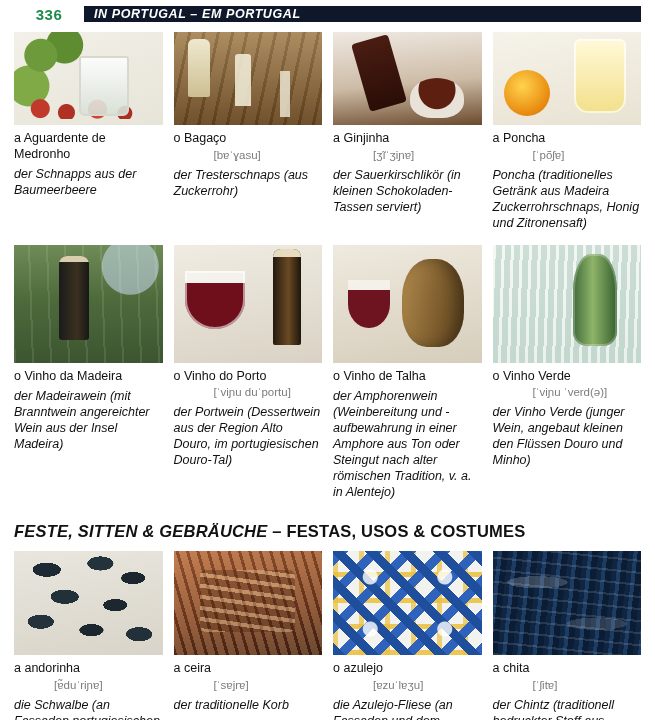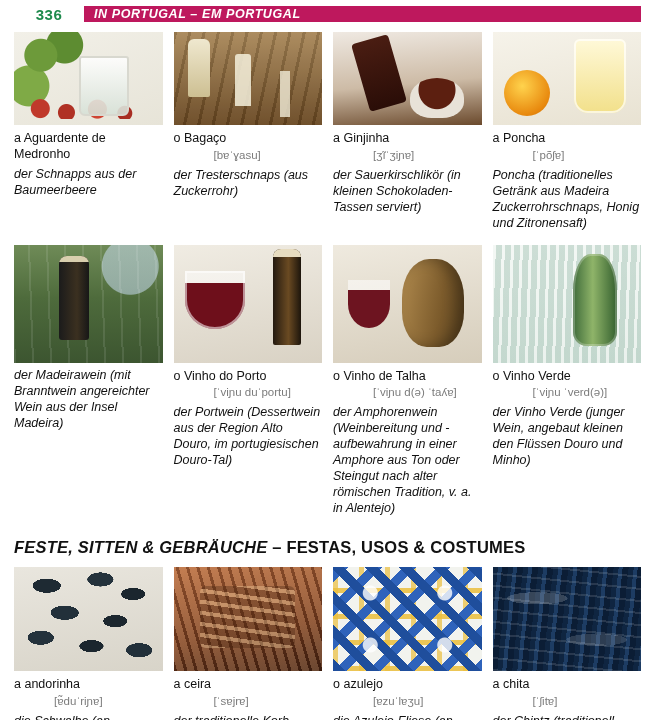--- a/index.html
+++ b/index.html
@@ -32,21 +32,21 @@
     color: #1e8a4c;
     font-weight: bold;
     font-size: 15px;
     display: flex;
     align-items: center;
     justify-content: center;
     letter-spacing: .5px;
   }
   .header .band {
     flex: 1;
-    background: #be185d;
+    background: #0f172a;
     color: #ffffff;
     font-style: italic;
     font-weight: bold;
     font-size: 12.5px;
     letter-spacing: .6px;
     display: flex;
     align-items: center;
     padding-left: 10px;
   }
 
@@ -369,38 +369,38 @@
     </div>
 
   </div>
 
   <div class="grid" style="margin-top:14px;">
 
     <div class="cell">
       <div class="thumb tall">
         <div class="art art-madeira"></div>
       </div>
+      <div class="term">o Vinho da Madeira</div>
       <div class="gloss">der Madeirawein (mit Branntwein angereichter Wein aus der Insel Madeira)</div>
     </div>
 
     <div class="cell">
       <div class="thumb tall">
         <div class="art art-porto"></div>
       </div>
       <div class="term">o Vinho do Porto</div>
       <div class="ipa">[ˈviɲu duˈportu]</div>
       <div class="gloss">der Portwein (Dessertwein aus der Region Alto Douro, im portugiesischen Douro-Tal)</div>
     </div>
 
     <div class="cell">
       <div class="thumb tall">
         <div class="art art-talha"></div>
       </div>
       <div class="term">o Vinho de Talha</div>
-      <div class="ipa">[ˈviɲu d(ə) ˈtaʎɐ]</div>
       <div class="gloss">der Amphorenwein (Weinbereitung und -aufbewahrung in einer Amphore aus Ton oder Steingut nach alter römischen Tradition, v. a. in Alentejo)</div>
     </div>
 
     <div class="cell">
       <div class="thumb tall">
         <div class="art art-verde"></div>
       </div>
       <div class="term">o Vinho Verde</div>
       <div class="ipa">[ˈviɲu ˈverd(ə)]</div>
       <div class="gloss">der Vinho Verde (junger Wein, angebaut kleinen den Flüssen Douro und Minho)</div>

